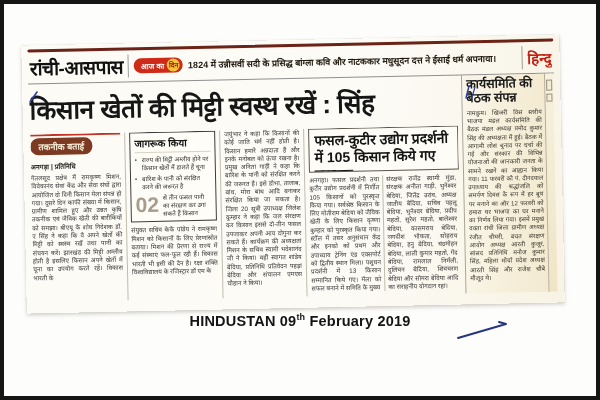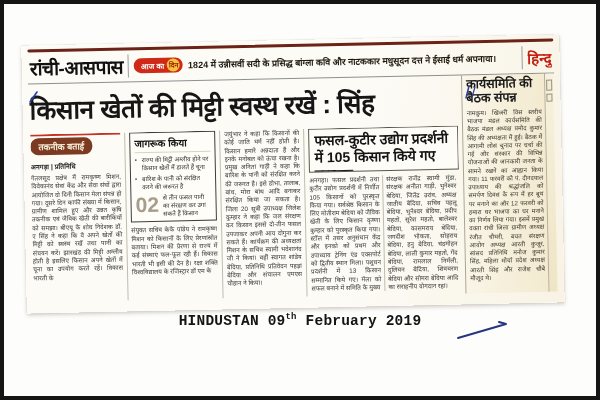--- a/index.html
+++ b/index.html
@@ -82,21 +82,21 @@
   .side-body { font-size:6.2px; line-height:1.33; color:#3b382f; text-align:justify; }
 
   .edge-strip { width:9px; border-left:1px solid #b6ae9a; background:linear-gradient(#f7f1de,#efe5c6); }
   .edge-box { width:6px; height:11px; border:1px solid #9a917c; margin:6px 0 3px 1px; background:#f4ecd4; }
   .edge-box.second { height:8px; margin-top:2px; }
 
   
   .caption {
     position:absolute; left:0; top:308px; width:100%; text-align:center;
     font-size:14.5px; font-weight:bold; color:#141414; letter-spacing:0.2px;
-    font-family:Liberation Mono, monospace;
+    font-family:Liberation Sans, sans-serif;
   }
   .caption sup { font-size:9px; }
 
   
   .pen { position:absolute; pointer-events:none; }
   .pen svg { display:block; }
   .pen-left { left:24px; top:86px; }
   .pen-right { left:458px; top:80px; }
   .pen-arrow { left:452px; top:314px; }
 </style>

